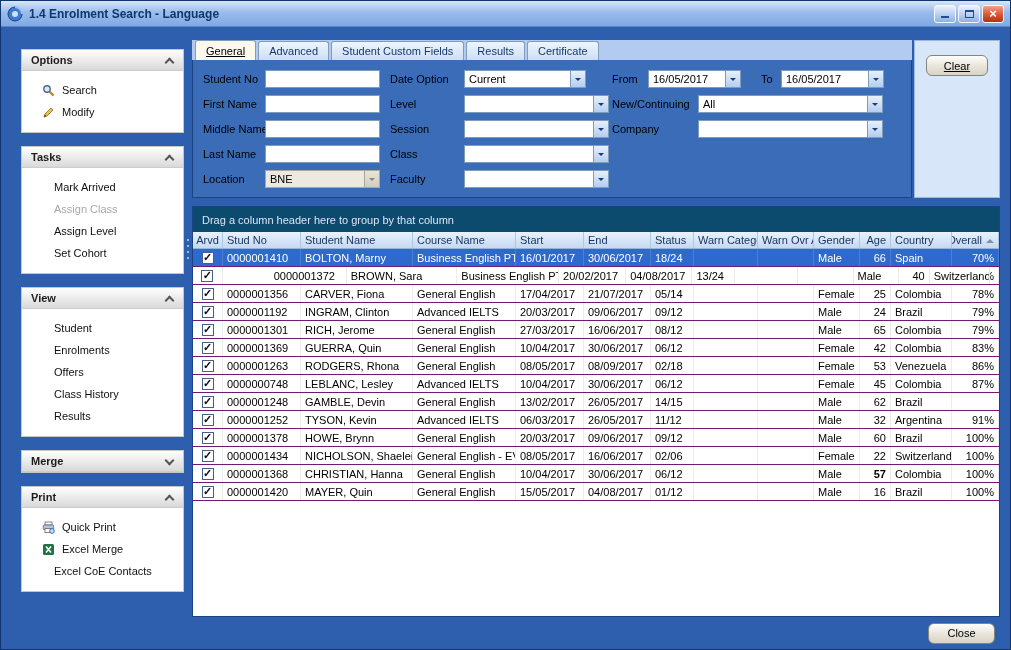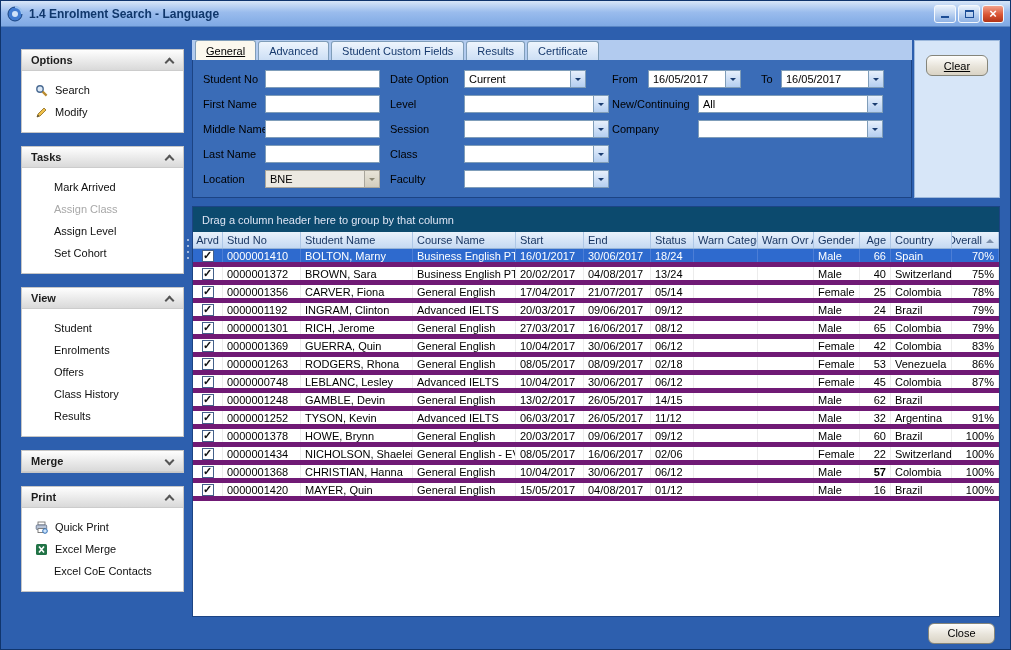--- a/index.html
+++ b/index.html
@@ -30,21 +30,21 @@
   .section { background:#fff; border:1px solid #c6c6c6; }
   .section-header { height:21px; background:linear-gradient(#fefefe,#d9d9d9); border-bottom:1px solid #cccccc;
                     display:flex; align-items:center; justify-content:space-between; padding:0 9px;
                     font-weight:bold; color:#1c1c1c; cursor:pointer; }
   .chev { width:9px; height:9px; position:relative; }
   .chev::before { content:""; position:absolute; width:5px; height:5px; border-left:2px solid #555; border-top:2px solid #555; left:1px; }
   .chev.up::before   { transform:rotate(45deg); top:3px; }
   .chev.down::before { transform:rotate(225deg); top:0px; }
   .section-body { padding:8px 0 9px; }
   .side-item { height:22px; display:flex; align-items:center; gap:7px; padding-left:32px; color:#101010; cursor:pointer; }
-  .side-item.has-icon { padding-left:13px; }
+  .side-item.has-icon { padding-left:20px; }
   .side-item.disabled { color:#a8a8a8; cursor:default; }
   .side-icon { width:13px; height:13px; display:inline-flex; flex:0 0 auto; }
 
   
   .splitter { width:8px; flex:0 0 auto; display:flex; flex-direction:column; align-items:center; padding-top:212px; gap:4px; }
   .splitter i { width:2px; height:2px; border-radius:50%; background:#c8d6ec; }
 
   
   .main { flex:1; min-width:0; display:flex; flex-direction:column; margin-top:13px; }
   .top-area { display:flex; flex:0 0 auto; }
@@ -87,21 +87,21 @@
   .table-panel { flex:1; min-height:0; margin-top:8px; border:1px solid #1c4484; background:#fff;
                  display:flex; flex-direction:column; overflow:hidden; }
   .group-bar { height:25px; flex:0 0 auto; background:#0c4a6e; color:#dde4f3; display:flex; align-items:center; padding-left:9px; }
   .thead { display:flex; flex:0 0 auto; height:17px; background:linear-gradient(#e9f2fc,#c5d9f2);
            border-bottom:1px solid #96b4d8; }
   .th { display:flex; align-items:center; padding:0 4px; border-right:1px solid #aec7e6; color:#16335f;
         overflow:hidden; white-space:nowrap; cursor:pointer; }
   .th.right { justify-content:flex-end; }
   .sort-arrow { width:0; height:0; border:4px solid transparent; border-bottom-color:#7d90ab; margin:0 0 3px 4px; }
   .tbody { flex:1; overflow:hidden; background:#fff; }
-  .tr { display:flex; height:18px; border-bottom:5px solid #701a75; cursor:default; }
+  .tr { display:flex; height:18px; border-bottom:1px solid #701a75; cursor:default; }
   .td { display:flex; align-items:center; padding:0 4px; border-right:1px solid #ececec;
         overflow:hidden; white-space:nowrap; color:#000; }
   .td.right { justify-content:flex-end; }
   .tr.selected { background:#2e6ace; }
   .tr.selected .td { color:#fff; border-right-color:#4c7ed6; }
   .checkbox { width:12px; height:12px; border:1px solid #44608a; background:#fff; display:flex;
               align-items:center; justify-content:center; color:#111; font-size:11px; line-height:1; }
   .checkbox.checked::after { content:"✓"; font-weight:bold; margin-top:-1px; }
 
   
@@ -408,21 +408,21 @@
               <div class="td" style="width: 56px;"></div>
               <div class="td" style="width: 46px;">Male</div>
               <div class="td right" style="width: 31px;">66</div>
               <div class="td" style="width: 61px;">Spain</div>
               <div class="td right" style="flex: 1 1 0%;">70%</div>
             </div>
             <div class="tr">
               <div class="td" style="width: 30px; justify-content: center;">
                 <span class="checkbox checked"></span>
               </div>
-              <div class="td" style="width: 78px;">0000001372</div>
+              <div class="td" style="width: 78px; margin-left: 47px;">0000001372</div>
               <div class="td" style="width: 112px;">BROWN, Sara</div>
               <div class="td" style="width: 103px;">Business English PT</div>
               <div class="td" style="width: 68px;">20/02/2017</div>
               <div class="td" style="width: 67px;">04/08/2017</div>
               <div class="td" style="width: 43px;">13/24</div>
               <div class="td" style="width: 64px;"></div>
               <div class="td" style="width: 56px;"></div>
               <div class="td" style="width: 46px;">Male</div>
               <div class="td right" style="width: 31px;">40</div>
               <div class="td" style="width: 61px;">Switzerland</div>

